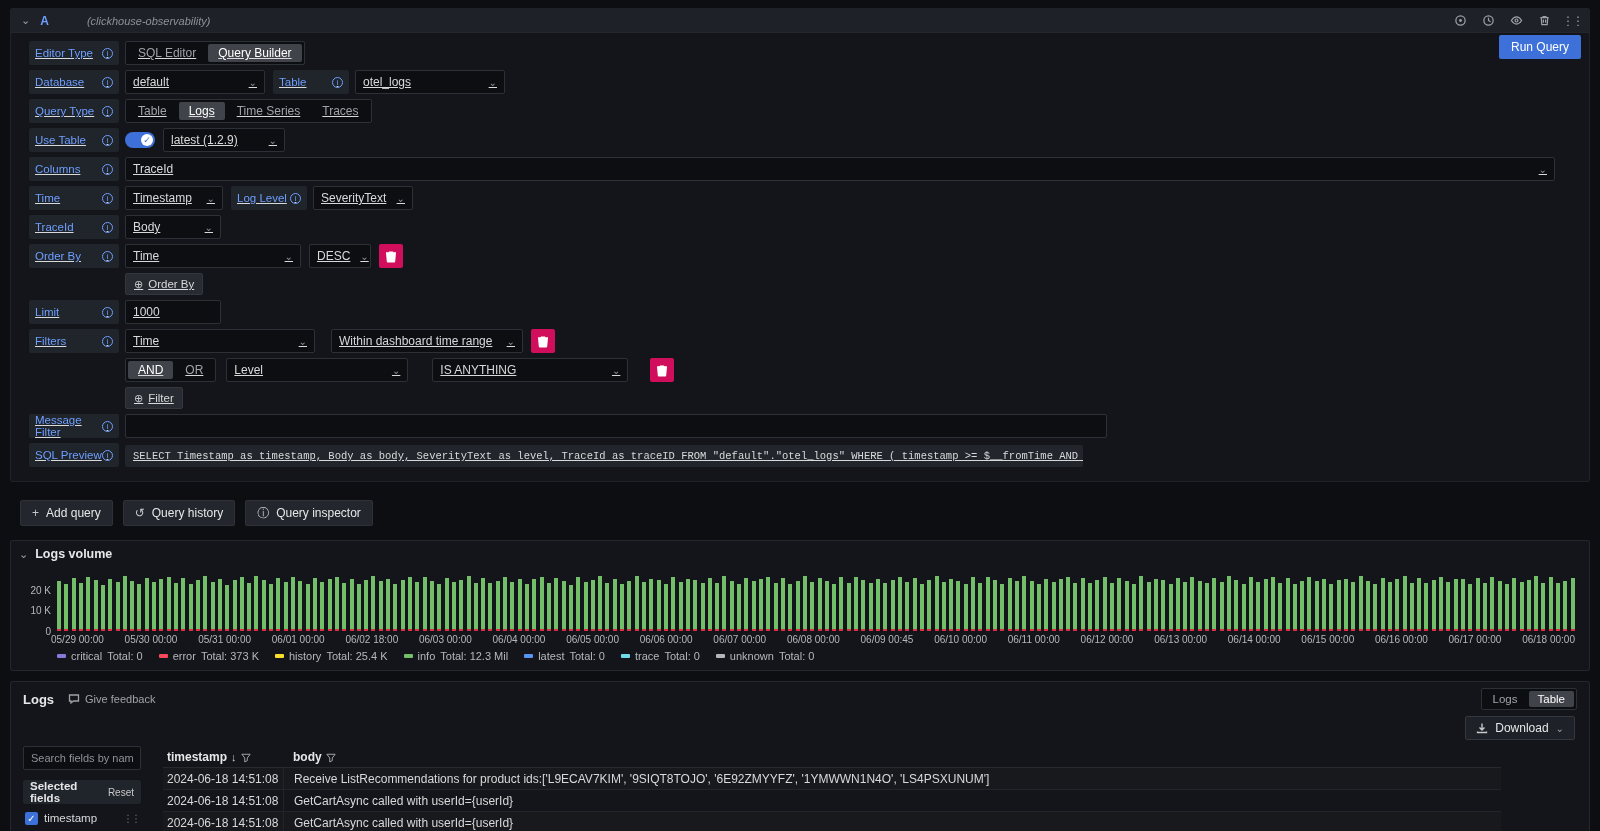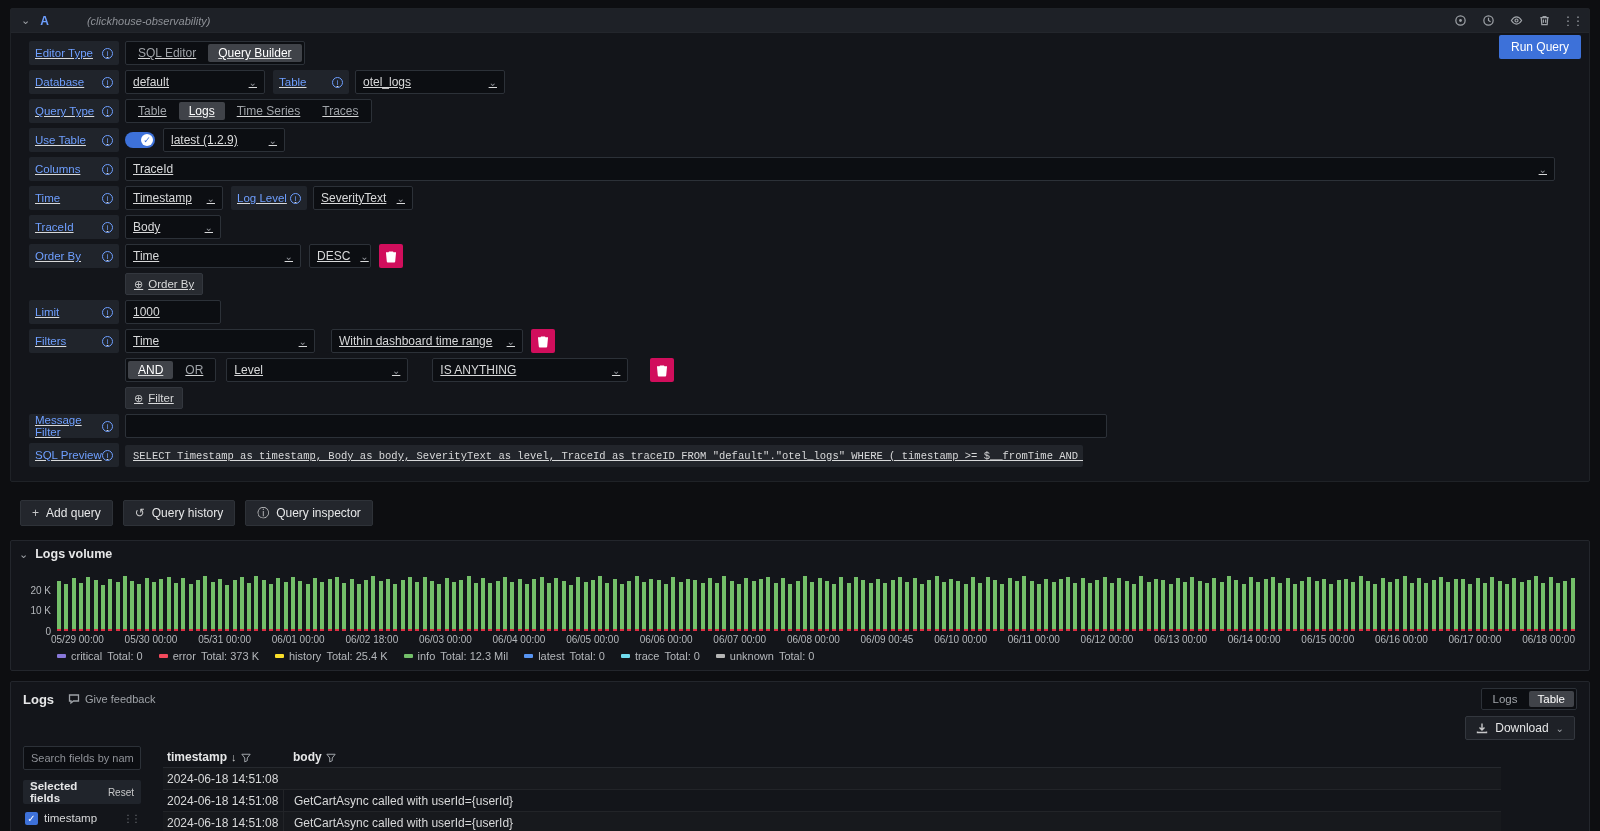--- a/index.html
+++ b/index.html
@@ -1118,20 +1118,21 @@
         <div class="t-hcell c2">
           <span>body</span>
           <span class="funnel"><svg viewBox="0 0 12 12">
                 <path d="M1 1.5h10L7.5 6v3.2l-3 1.5V6L1 1.5z"></path>
               </svg></span>
         </div>
       </div>
       <div id="table-rows">
           <div class="t-row">
             <div class="t-cell1">2024-06-18 14:51:08</div>
+            <div class="t-cell2">Receive ListRecommendations for product ids:['L9ECAV7KIM', '9SIQT8TOJO', '6E92ZMYYFZ', '1YMWWN1N4O', 'LS4PSXUNUM']</div>
           </div>
           <div class="t-row">
             <div class="t-cell1">2024-06-18 14:51:08</div>
             <div class="t-cell2">GetCartAsync called with userId={userId}</div>
           </div>
           <div class="t-row">
             <div class="t-cell1">2024-06-18 14:51:08</div>
             <div class="t-cell2">GetCartAsync called with userId={userId}</div>
           </div>
         </div>

